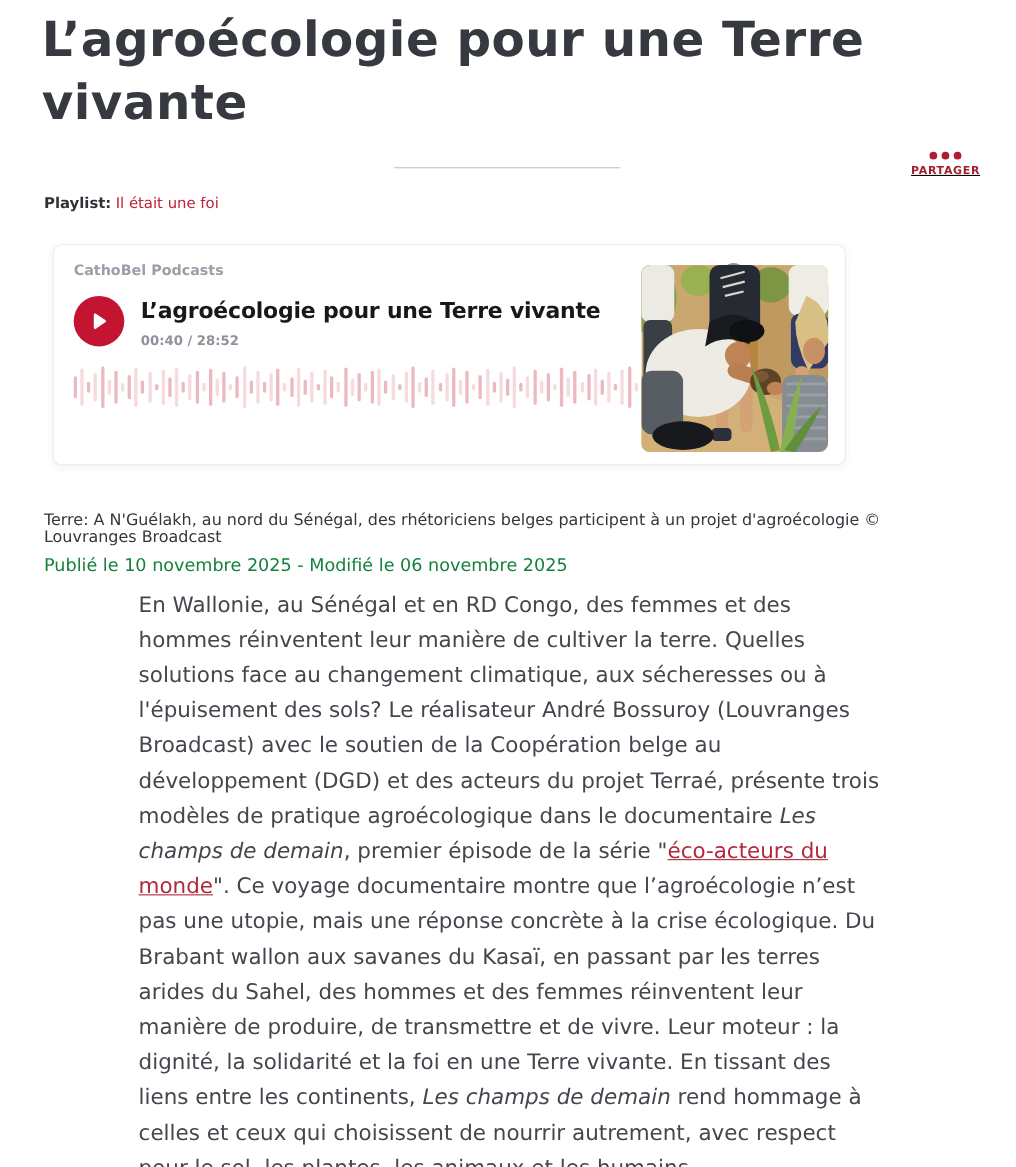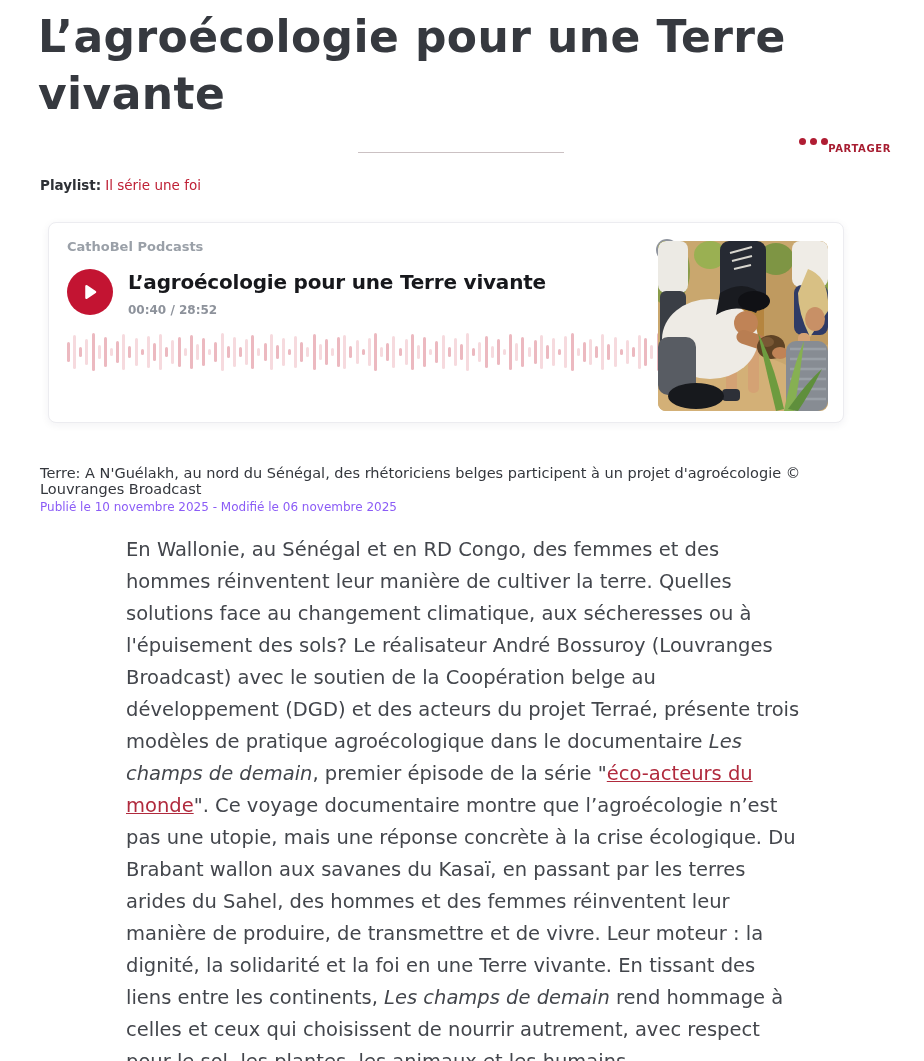--- a/index.html
+++ b/index.html
@@ -31,22 +31,24 @@
     left: 358px; top: 152px;
     width: 206px; height: 1px;
     background: #cbc1c3;
   }
 
   
   .share {
     position: absolute;
     right: 33px; top: 138px;
     display: flex;
-    align-items: flex-start;
+    flex-direction: column;
+    align-items: center;
     cursor: pointer;
+    text-decoration: underline;
   }
   .share-dots { display: flex; gap: 4px; }
   .share-dots span {
     width: 7px; height: 7px;
     border-radius: 50%;
     background: #b01d33;
   }
   .share-label {
     margin-top: 5px;
     font-size: 10px;
@@ -61,21 +63,21 @@
     left: 40px; top: 177px;
     font-size: 13.5px;
   }
   .playlist-label { font-weight: bold; color: #2e3136; }
   .playlist-link { color: #bf2136; text-decoration: none; margin-left: 4px; }
 
   
   .player-card {
     position: absolute;
     left: 48px; top: 222px;
-    width: 796px; height: 201px;
+    width: 721px; height: 201px;
     background: #ffffff;
     border: 1px solid #ececf0;
     border-radius: 8px;
     box-shadow: 0 2px 8px rgba(40,40,60,0.06);
   }
   .player-brand {
     position: absolute;
     left: 18px; top: 16px;
     font-size: 13px;
     font-weight: 600;
@@ -137,22 +139,22 @@
     position: absolute;
     left: 40px; top: 450px;
     width: 845px;
     font-size: 14.5px;
     color: #34373d;
   }
   .pub-meta {
     position: absolute;
     left: 40px; top: 488px;
     width: 845px;
-    font-size: 12px;
-    color: #8b5cf6;
+    font-size: 16px;
+    color: #15803d;
   }
 
   
   .article-body {
     position: absolute;
     left: 126px; top: 534px;
     width: 676px;
     font-size: 19.5px;
     line-height: 32px;
     color: #43464c;
@@ -173,21 +175,21 @@
   <div class="share">
     <div class="share-dots">
       <span></span>
         <span></span>
         <span></span>
     </div>
     <div class="share-label">PARTAGER</div>
   </div>
 
   <div class="playlist">
-    <span class="playlist-label">Playlist:</span><a class="playlist-link" href="#">Il série une foi</a>
+    <span class="playlist-label">Playlist:</span><a class="playlist-link" href="#">Il était une foi</a>
   </div>
 
   <div class="player-card">
 
     <div class="player-brand">CathoBel Podcasts</div>
 
     <div class="platform-icon">
       <svg width="24" height="24" viewBox="0 0 24 24">
         <circle cx="12" cy="12" r="11" fill="#8f949d"></circle>
         <g transform="rotate(-38 12 12)" fill="#ffffff">

